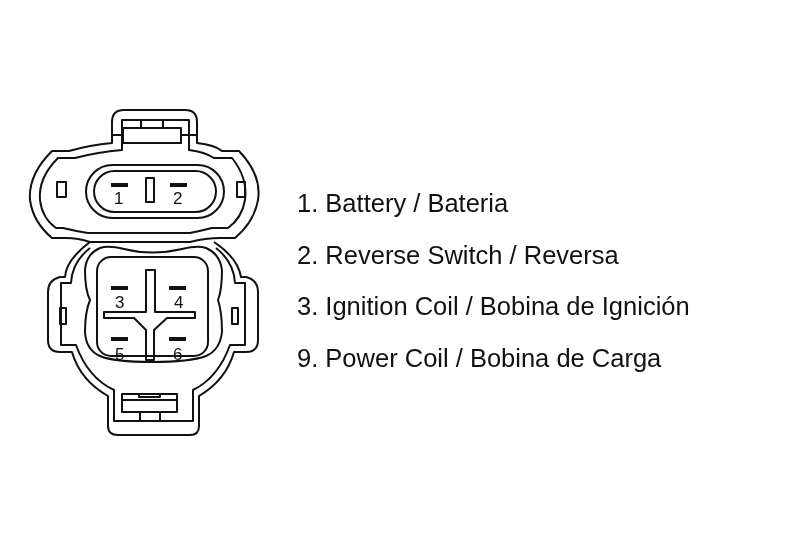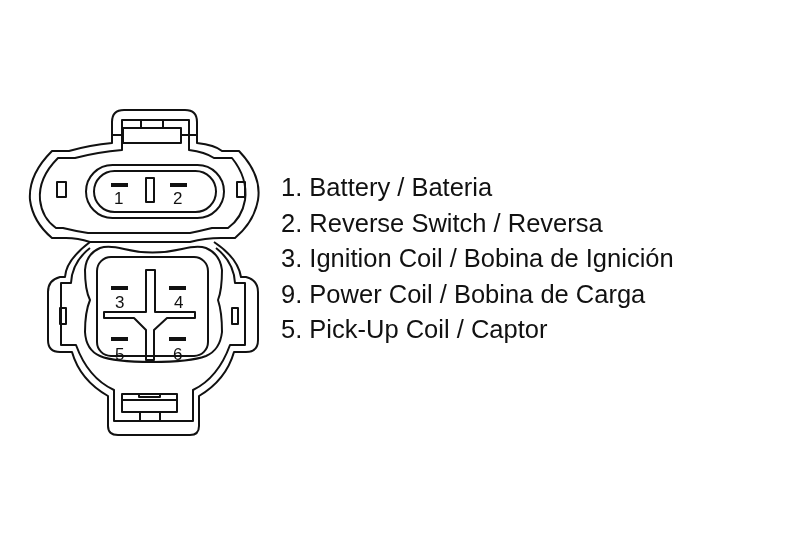--- a/index.html
+++ b/index.html
@@ -9,21 +9,21 @@
       position: absolute;
       left: 281px;
       top: 170px;
       font-family: "Liberation Sans", sans-serif;
       font-size: 25.5px;
       color: #111111;
       line-height: 35.5px;
       margin: 0; padding: 0; list-style: none;
       white-space: nowrap;
     }
-    .legend li { margin: 0; padding: 0; }
+    .legend li { margin: 16px; padding: 0; }
     .pin-label {
       font-family: "Liberation Sans", sans-serif;
       font-size: 17px;
       fill: #111111;
     }
   </style>
 </head>
 <body>
 
 <svg id="diagram" width="800" height="533" viewBox="0 0 800 533" xmlns="http://www.w3.org/2000/svg">
@@ -110,14 +110,13 @@
   <text class="pin-label" x="174" y="308">4</text>
   <text class="pin-label" x="115" y="360">5</text>
   <text class="pin-label" x="173" y="360">6</text>
 </svg>
 
 <ul class="legend">
   <li>1. Battery / Bateria</li>
   <li>2. Reverse Switch / Reversa</li>
   <li>3. Ignition Coil / Bobina de Ignición</li>
   <li>9. Power Coil / Bobina de Carga</li>
-  <li>5. Pick-Up Coil / Captor</li>
 </ul>
 
 </body></html>

